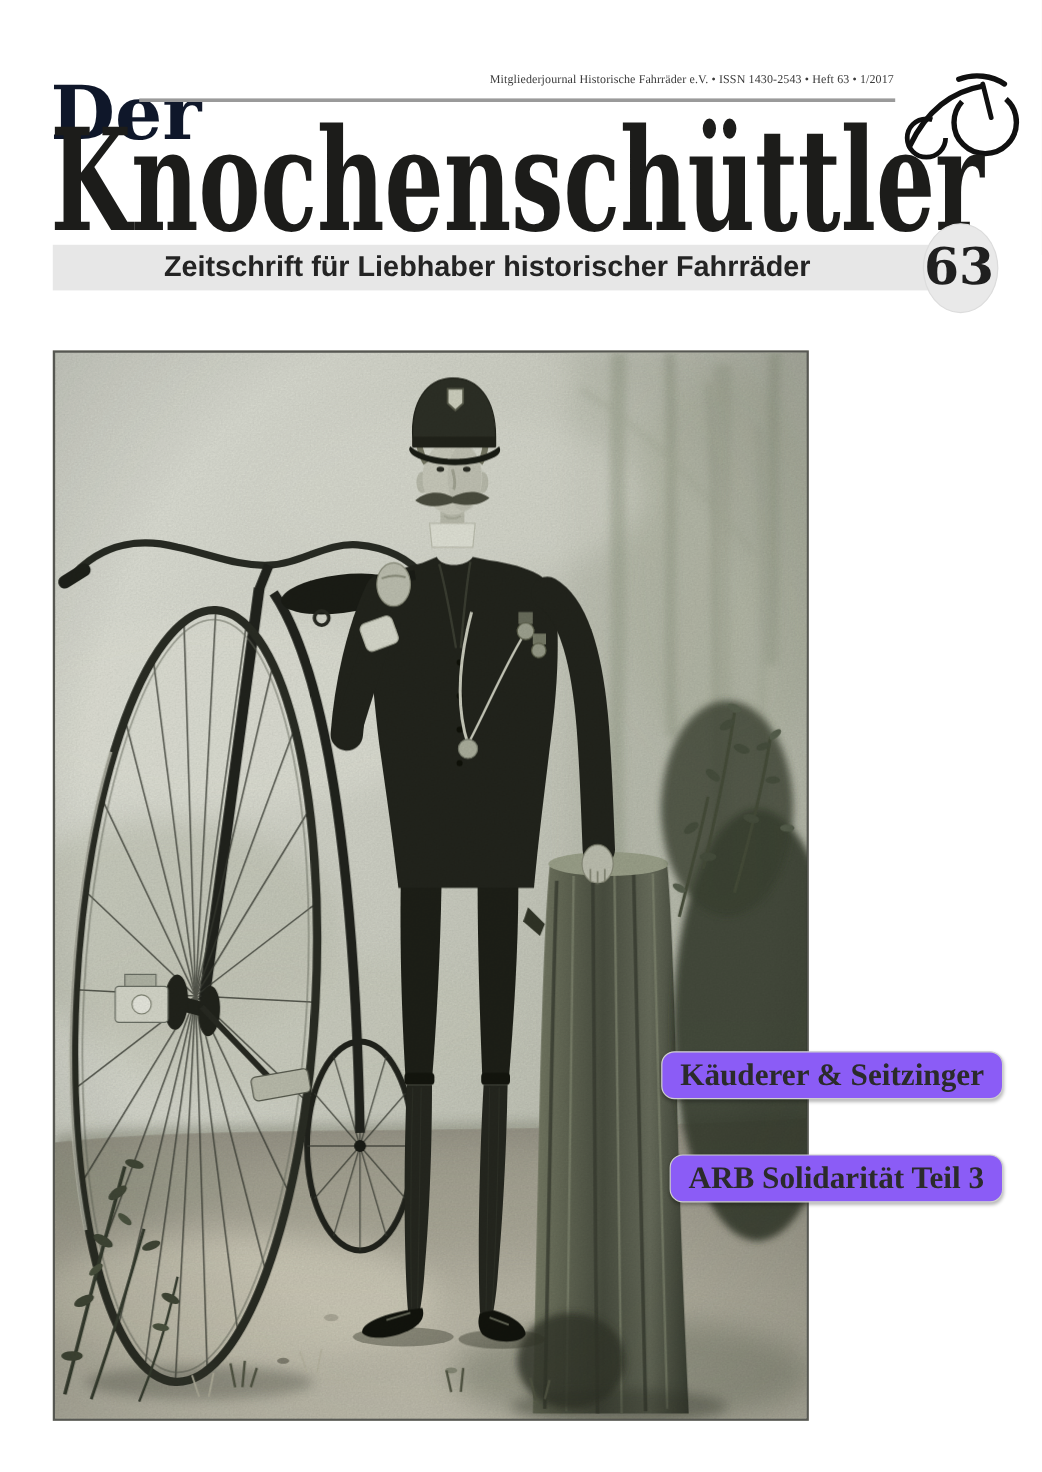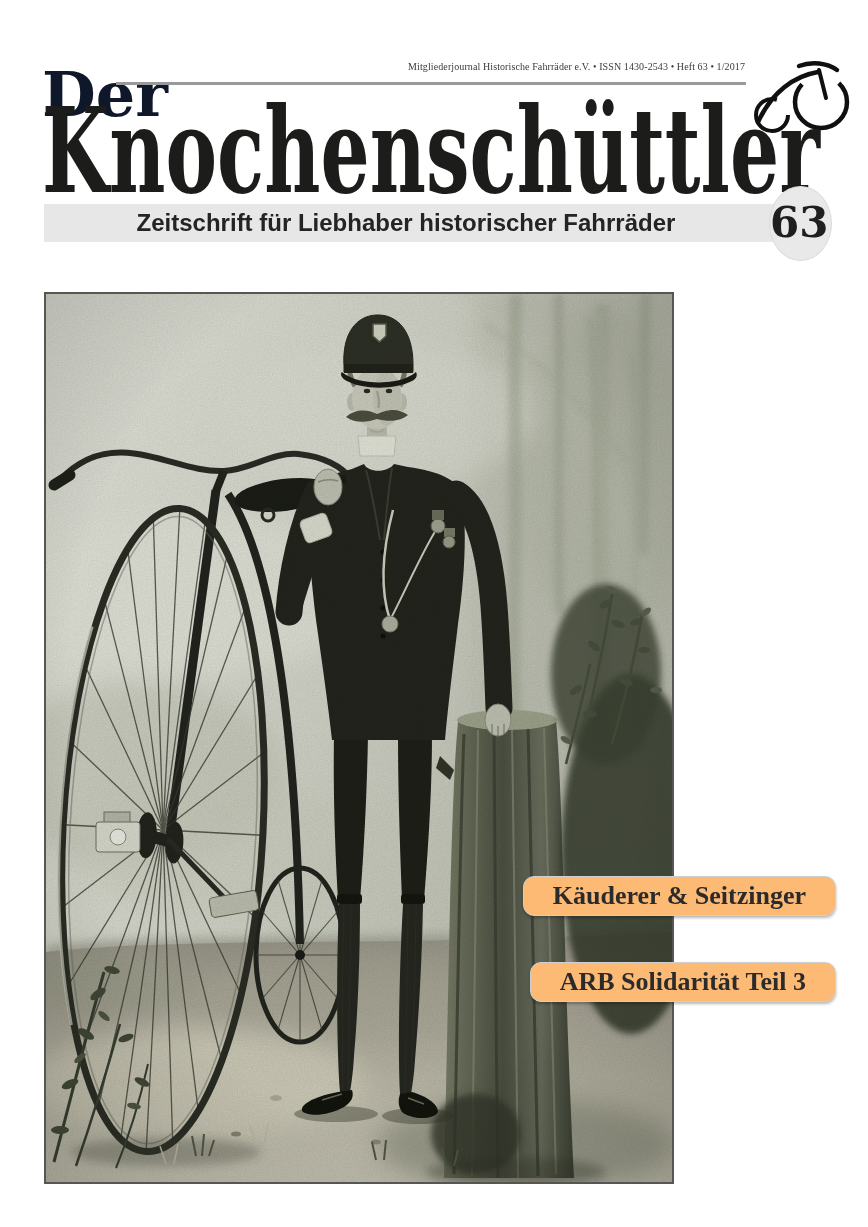--- a/index.html
+++ b/index.html
@@ -18,22 +18,22 @@
        font-family:"Liberation Sans",sans-serif;font-weight:bold;font-size:24px;color:#242424;padding-left:14px;}
   .issue-badge{position:absolute;left:769px;top:186px;width:63px;height:75px;border-radius:50%;
        background:#e9e9e9;border:1px solid #dcdcdc;box-sizing:border-box;}
   .issue-badge span{display:block;text-align:left;line-height:72px;font-family:"DejaVu Serif",serif;
        font-weight:bold;font-size:42px;color:#1f1f1f;}
   
   .photo{position:absolute;left:44px;top:292px;width:630px;height:892px;border:2px solid #565752;
        box-sizing:border-box;background:#dfe2d4;overflow:hidden;}
   .photo svg{display:block;}
   
-  .banner{position:absolute;right:32px;height:40px;background:#fdba74;border:1px solid #cfcfcf;
-       border-radius:11px;box-shadow:0 2px 3px rgba(0,0,0,.28);padding:0 29px;box-sizing:border-box;
+  .banner{position:absolute;right:32px;height:40px;background:#8b5cf6;border:1px solid #cfcfcf;
+       border-radius:11px;box-shadow:0 2px 3px rgba(0,0,0,.28);padding:0 15px;box-sizing:border-box;
        font-family:"Liberation Serif",serif;font-weight:bold;font-size:26px;color:#2b2b2b;
        line-height:37px;white-space:nowrap;}
   .b1{top:876px;} .b2{top:937px;} .b3{top:962px;} .b4{top:1057px;}
 </style>
 </head>
 <body>
 
 <div class="page">
 
   <div class="der">Der</div>

